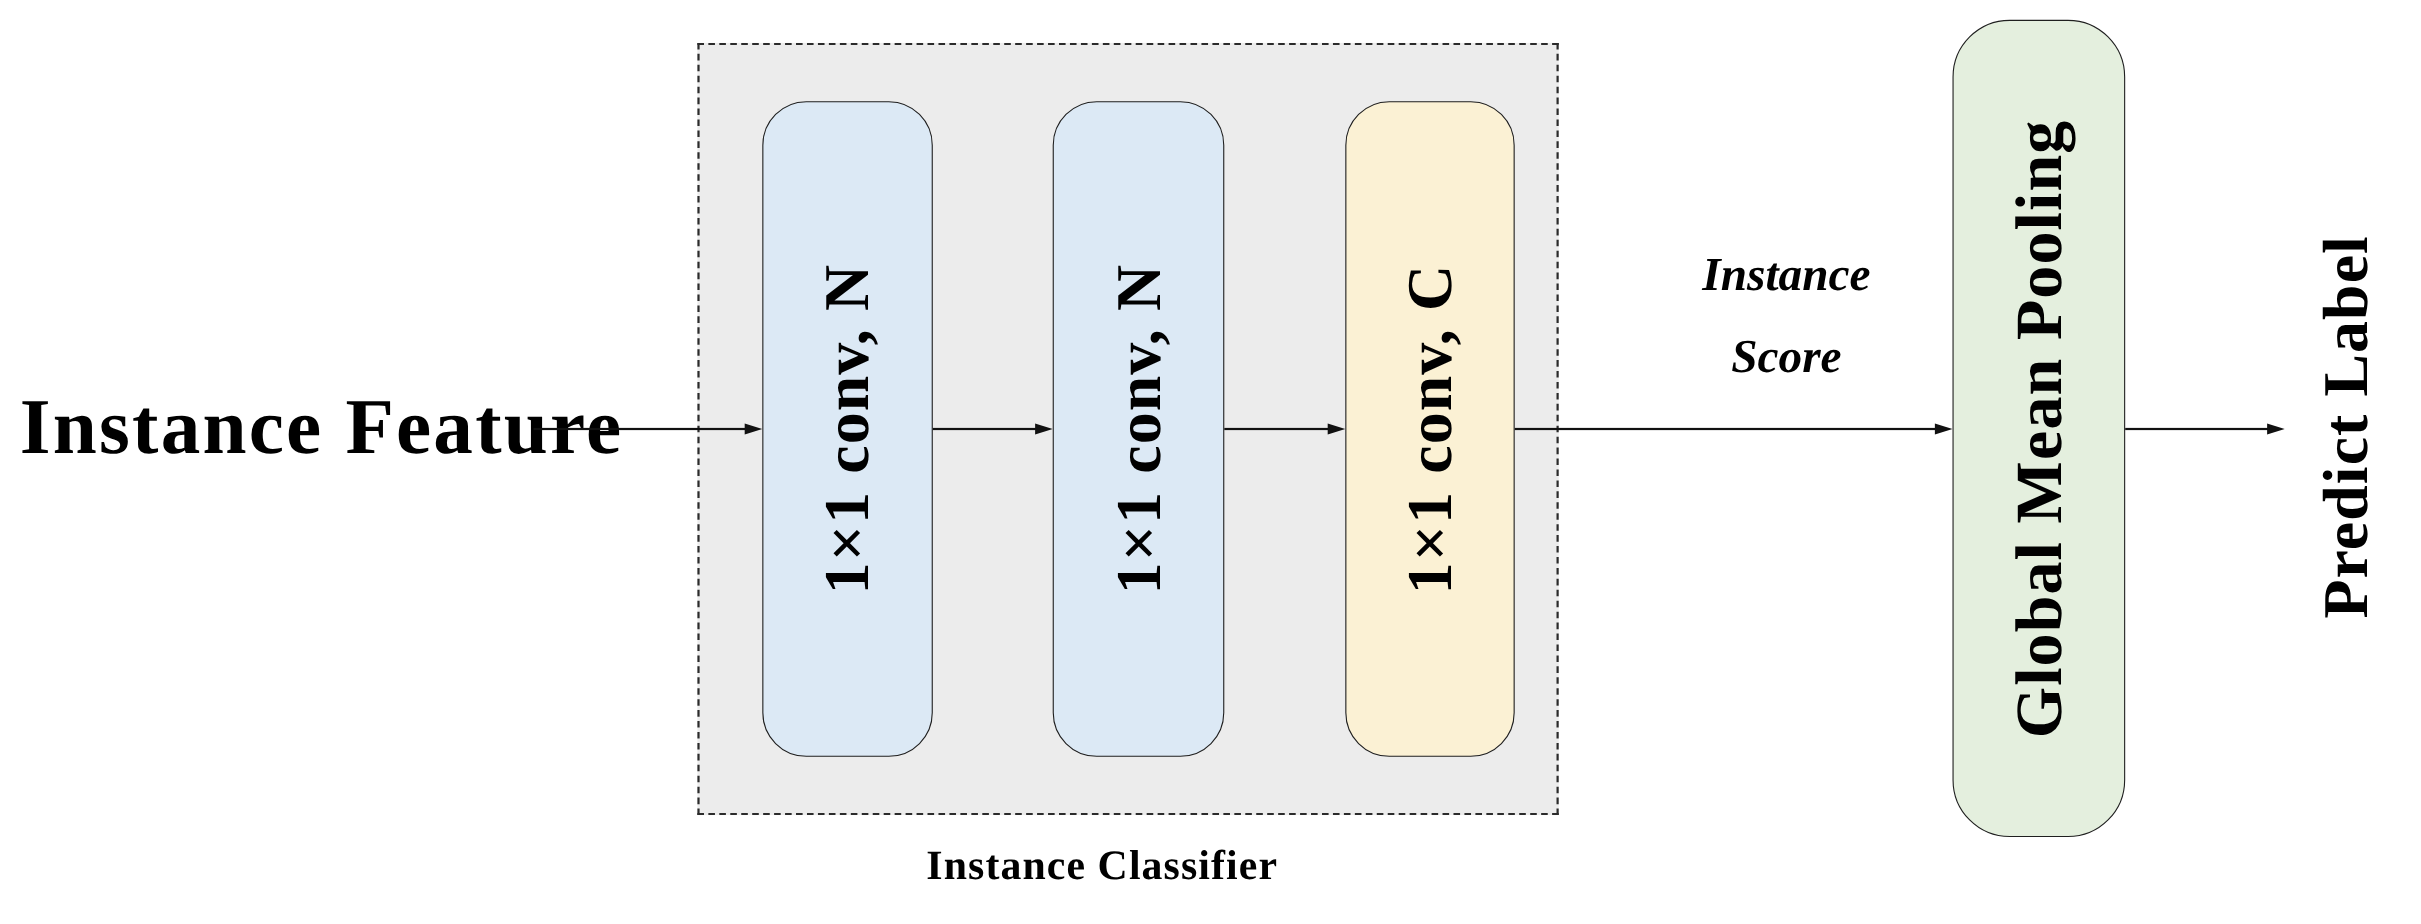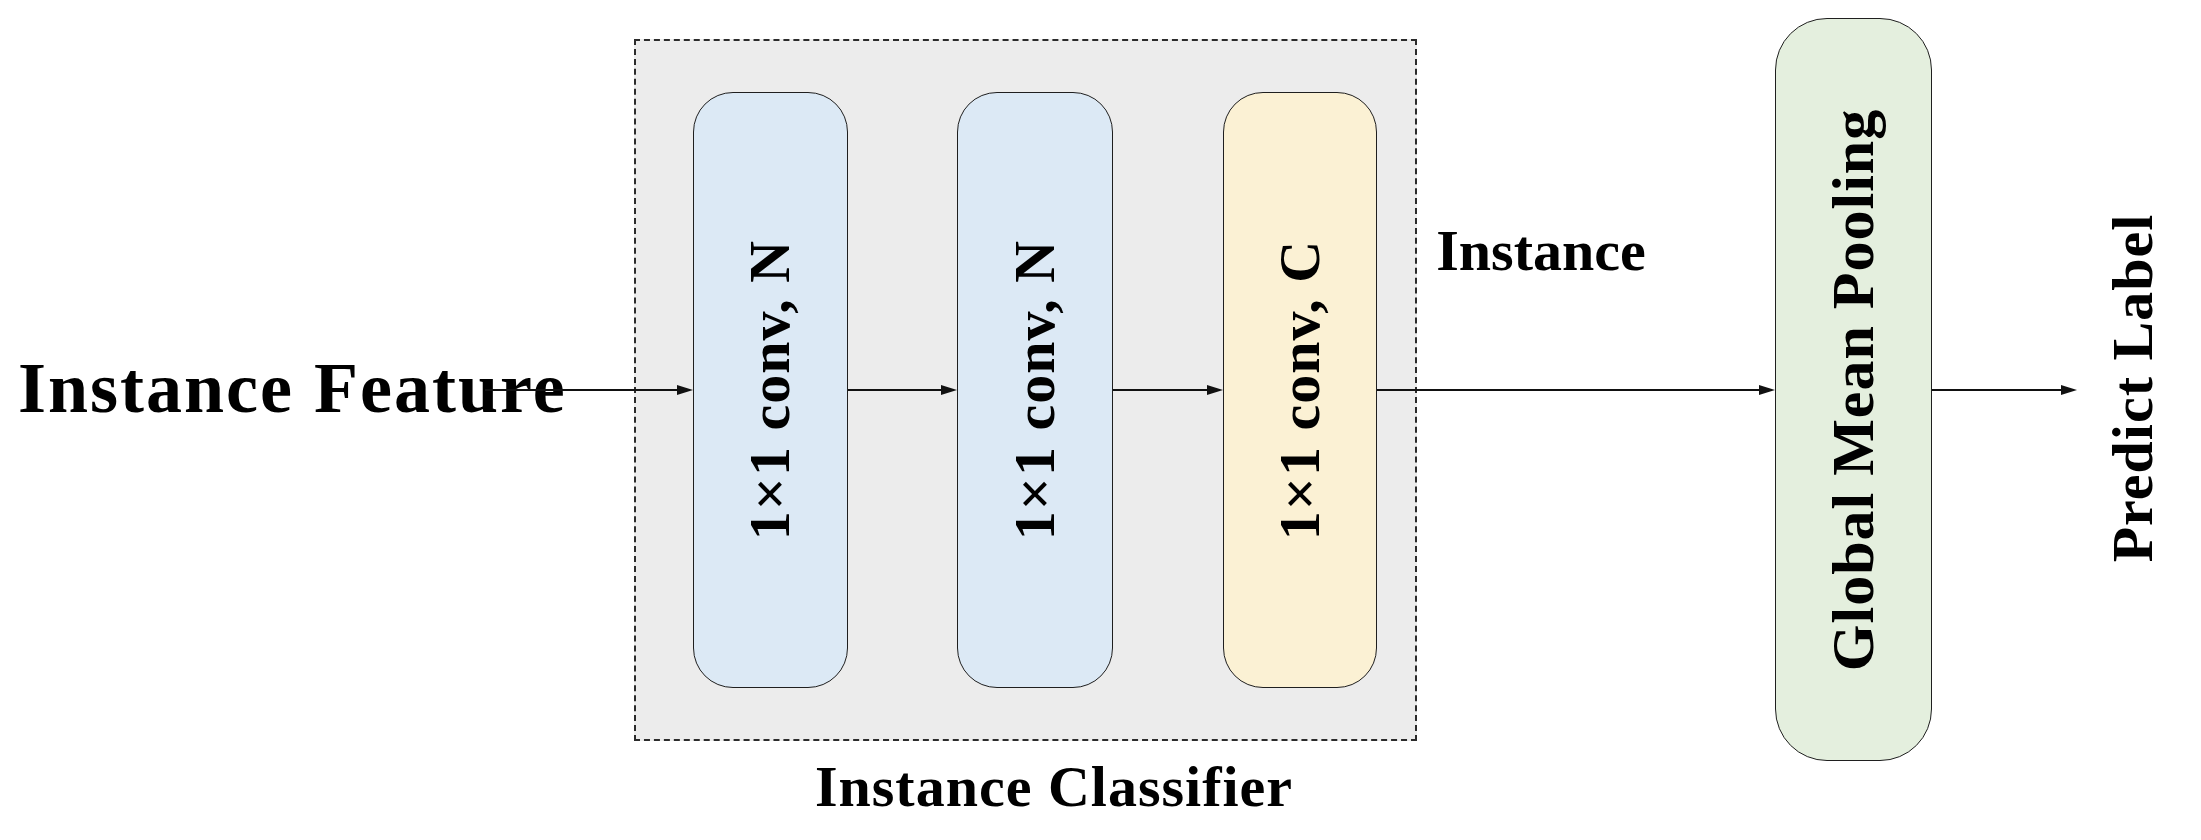--- a/index.html
+++ b/index.html
@@ -64,28 +64,28 @@
     text-align: center;
     white-space: nowrap;
   }
   .feature-label {
     left: 18px; top: 357px;
     width: 440px;
     font-size: 72px; line-height: 62px;
     letter-spacing: 2px;
   }
   .score-label {
-    left: 1341px; top: 214px;
+    left: 1424px; top: 214px;
     width: 400px;
-    font-size: 58px; line-height: 74px;
+    font-size: 43px; line-height: 74px; font-style: italic;
   }
   .caption-label {
-    left: 754px; top: 751px;
+    left: 702px; top: 751px;
     width: 600px;
-    font-size: 58px; line-height: 72px;
+    font-size: 38px; line-height: 72px;
     letter-spacing: 1px;
   }
   .predict-anchor {
     position: absolute;
     left: 2133px; top: 388px;
     width: 0; height: 0;
   }
   .predict-anchor .vtext {
     position: absolute;
     transform: translate(-50%, -50%) rotate(-90deg);
@@ -129,20 +129,21 @@
     <span class="vtext">1×1 conv, N</span>
   </div>
   <div class="block conv-block conv-3">
     <span class="vtext">1×1 conv, C</span>
   </div>
 
   <div class="label caption-label">Instance Classifier</div>
 
   <div class="label score-label">
     <div>Instance</div>
+    <div>Score</div>
   </div>
 
   <div class="block pool-block">
     <span class="vtext">Global Mean Pooling</span>
   </div>
 
   <div class="predict-anchor">
     <span class="vtext">Predict Label</span>
   </div>
 

